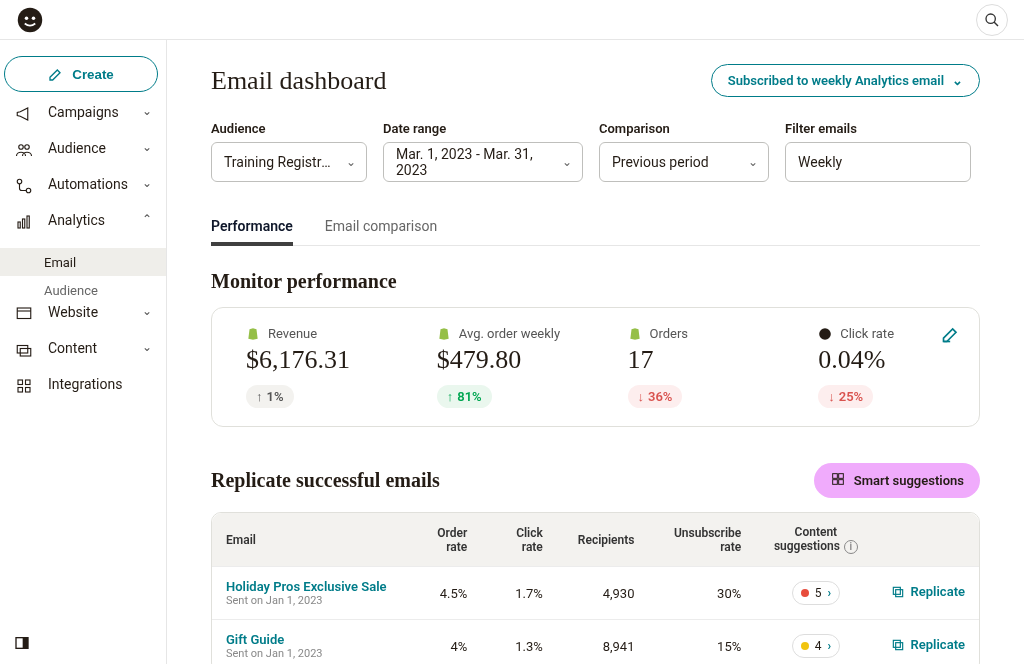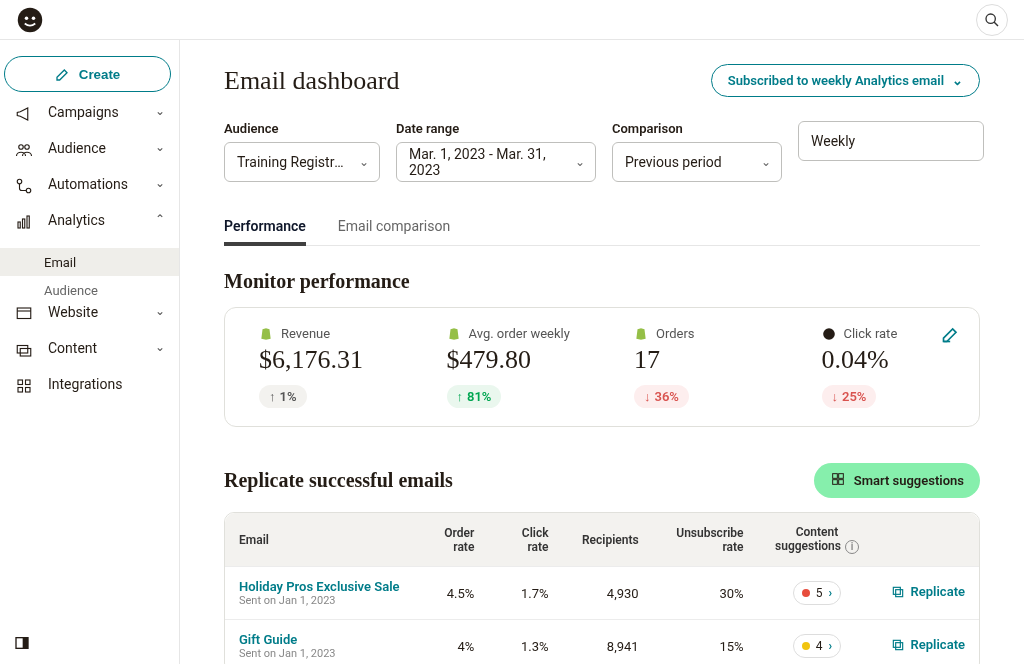--- a/index.html
+++ b/index.html
@@ -1,21 +1,21 @@
 <!DOCTYPE html>
 <html><head>
 <meta charset="utf-8">
 <style>
 * { box-sizing: border-box; margin: 0; padding: 0; }
 body { font-family: -apple-system, BlinkMacSystemFont, 'Segoe UI', Roboto, Helvetica, Arial, sans-serif; font-size: 14px; color: #241c15; background: #fff; width: 1024px; height: 664px; overflow: hidden; }
 .topbar { height: 40px; border-bottom: 1px solid #e6e6e6; display: flex; align-items: center; padding: 0 16px; justify-content: space-between; }
 .logo { width: 28px; height: 28px; }
 .search-btn { width: 32px; height: 32px; border-radius: 16px; border: 1px solid #ddd; background: #fff; display: flex; align-items: center; justify-content: center; cursor: pointer; }
 .layout { display: flex; height: 624px; }
-.sidebar { width: 180px; border-right: 1px solid #e6e6e6; display: flex; flex-direction: column; padding-top: 12px; }
+.sidebar { width: 167px; border-right: 1px solid #e6e6e6; display: flex; flex-direction: column; padding-top: 12px; }
 .create-btn { margin: 4px 8px 12px 4px; height: 36px; border: 1px solid #007c89; border-radius: 18px; background: #fff; color: #007c89; font-weight: 600; display: flex; align-items: center; justify-content: center; gap: 8px; cursor: pointer; }
 .nav-item { display: flex; align-items: flex-start; padding: 0 14px; height: 36px; cursor: pointer; gap: 14px; position: relative; }
 .nav-item .chev { margin-left: auto; color: #555; font-size: 12px;}
 .nav-icon { width: 20px; height: 20px; display: flex; align-items: center; justify-content: center; color: #241c15; }
 .subnav { padding-left: 44px; display: flex; flex-direction: column; }
 .subnav-item { height: 28px; font-size: 13px; color: #666; display: flex; align-items: center; cursor: pointer; }
 .subnav-item.active { background: #efeeea; color: #241c15; margin-left: -44px; padding-left: 44px; margin-right: 0; width: calc(100% + 44px);}
 .sidebar-footer { margin-top: auto; padding: 10px 14px; color: #241c15;}
 .main { flex: 1; overflow-y: auto; padding: 24px 44px 40px 44px; }
 .page-head { display: flex; justify-content: space-between; align-items: center; margin-bottom: 24px; }
@@ -34,21 +34,21 @@
 .metrics-card { border: 1px solid #e0e0db; border-radius: 12px; padding: 18px 20px; display: flex; position: relative; margin-bottom: 36px; gap: 36px; }
 .metric { flex: 1; padding: 0 14px; }
 .metric-head { display: flex; align-items: center; gap: 8px; font-size: 13px; color: #555; margin-bottom: 4px;}
 .metric-value { font-family: Georgia, serif; font-size: 26px; font-weight: 500; margin-bottom: 10px;}
 .delta { display: inline-flex; align-items: center; gap: 4px; font-size: 13px; padding: 4px 10px; border-radius: 14px; font-weight: 600;}
 .delta.gray { background:#f3f2ef; color:#555;}
 .delta.green { background:#eaf7ee; color:#00a651;}
 .delta.red { background:#fdeeee; color:#d9534f;}
 .edit-icon { position: absolute; right: 18px; top: 16px; color: #007c89; cursor: pointer; }
 .replicate-head { display:flex; justify-content: space-between; align-items:center; margin-bottom:14px;}
-.smart-btn { background: #86efac; border-radius: 20px; padding: 8px 16px; font-size: 13px; font-weight:600; display:flex; align-items:center; gap:8px; cursor:pointer;}
+.smart-btn { background: #f0abfc; border-radius: 20px; padding: 8px 16px; font-size: 13px; font-weight:600; display:flex; align-items:center; gap:8px; cursor:pointer;}
 table.emails { width: 100%; border: 1px solid #e0e0db; border-radius: 10px; border-collapse: separate; border-spacing: 0; font-size: 13px;}
 table.emails th { text-align: left; background:#f3f2ef; padding: 12px 14px; font-weight:600; color:#333; font-size:12px;}
 table.emails th:first-child { border-top-left-radius:10px;}
 table.emails th:last-child { border-top-right-radius:10px;}
 table.emails td { padding: 12px 14px; border-top: 1px solid #ececec; vertical-align: middle;}
 .email-name { color:#007c89; font-weight:600; cursor:pointer;}
 .email-sub { color:#888; font-size:11px;}
 .sugg-pill { display:inline-flex; align-items:center; gap:6px; border:1px solid #ddd; border-radius:16px; padding:4px 8px; font-size:12px; cursor:pointer;}
 .dot { width:8px; height:8px; border-radius:4px; display:inline-block;}
 .dot.red{background:#e74c3c;}
@@ -211,20 +211,21 @@
         </div>
       </div>
       <div class="filter cmp">
         <label>Comparison</label>
         <div class="select">
           <span>Previous period</span>
           <span class="caret">⌄</span>
         </div>
       </div>
       <div class="filter fe">
+        <label>Filter emails</label>
         <div class="select input">
           <span>Weekly</span>
         </div>
       </div>
     </div>
 
     <div class="tabs">
       <div class="tab active"><span>Performance</span></div>
       <div class="tab"><span>Email comparison</span></div>
     </div>

